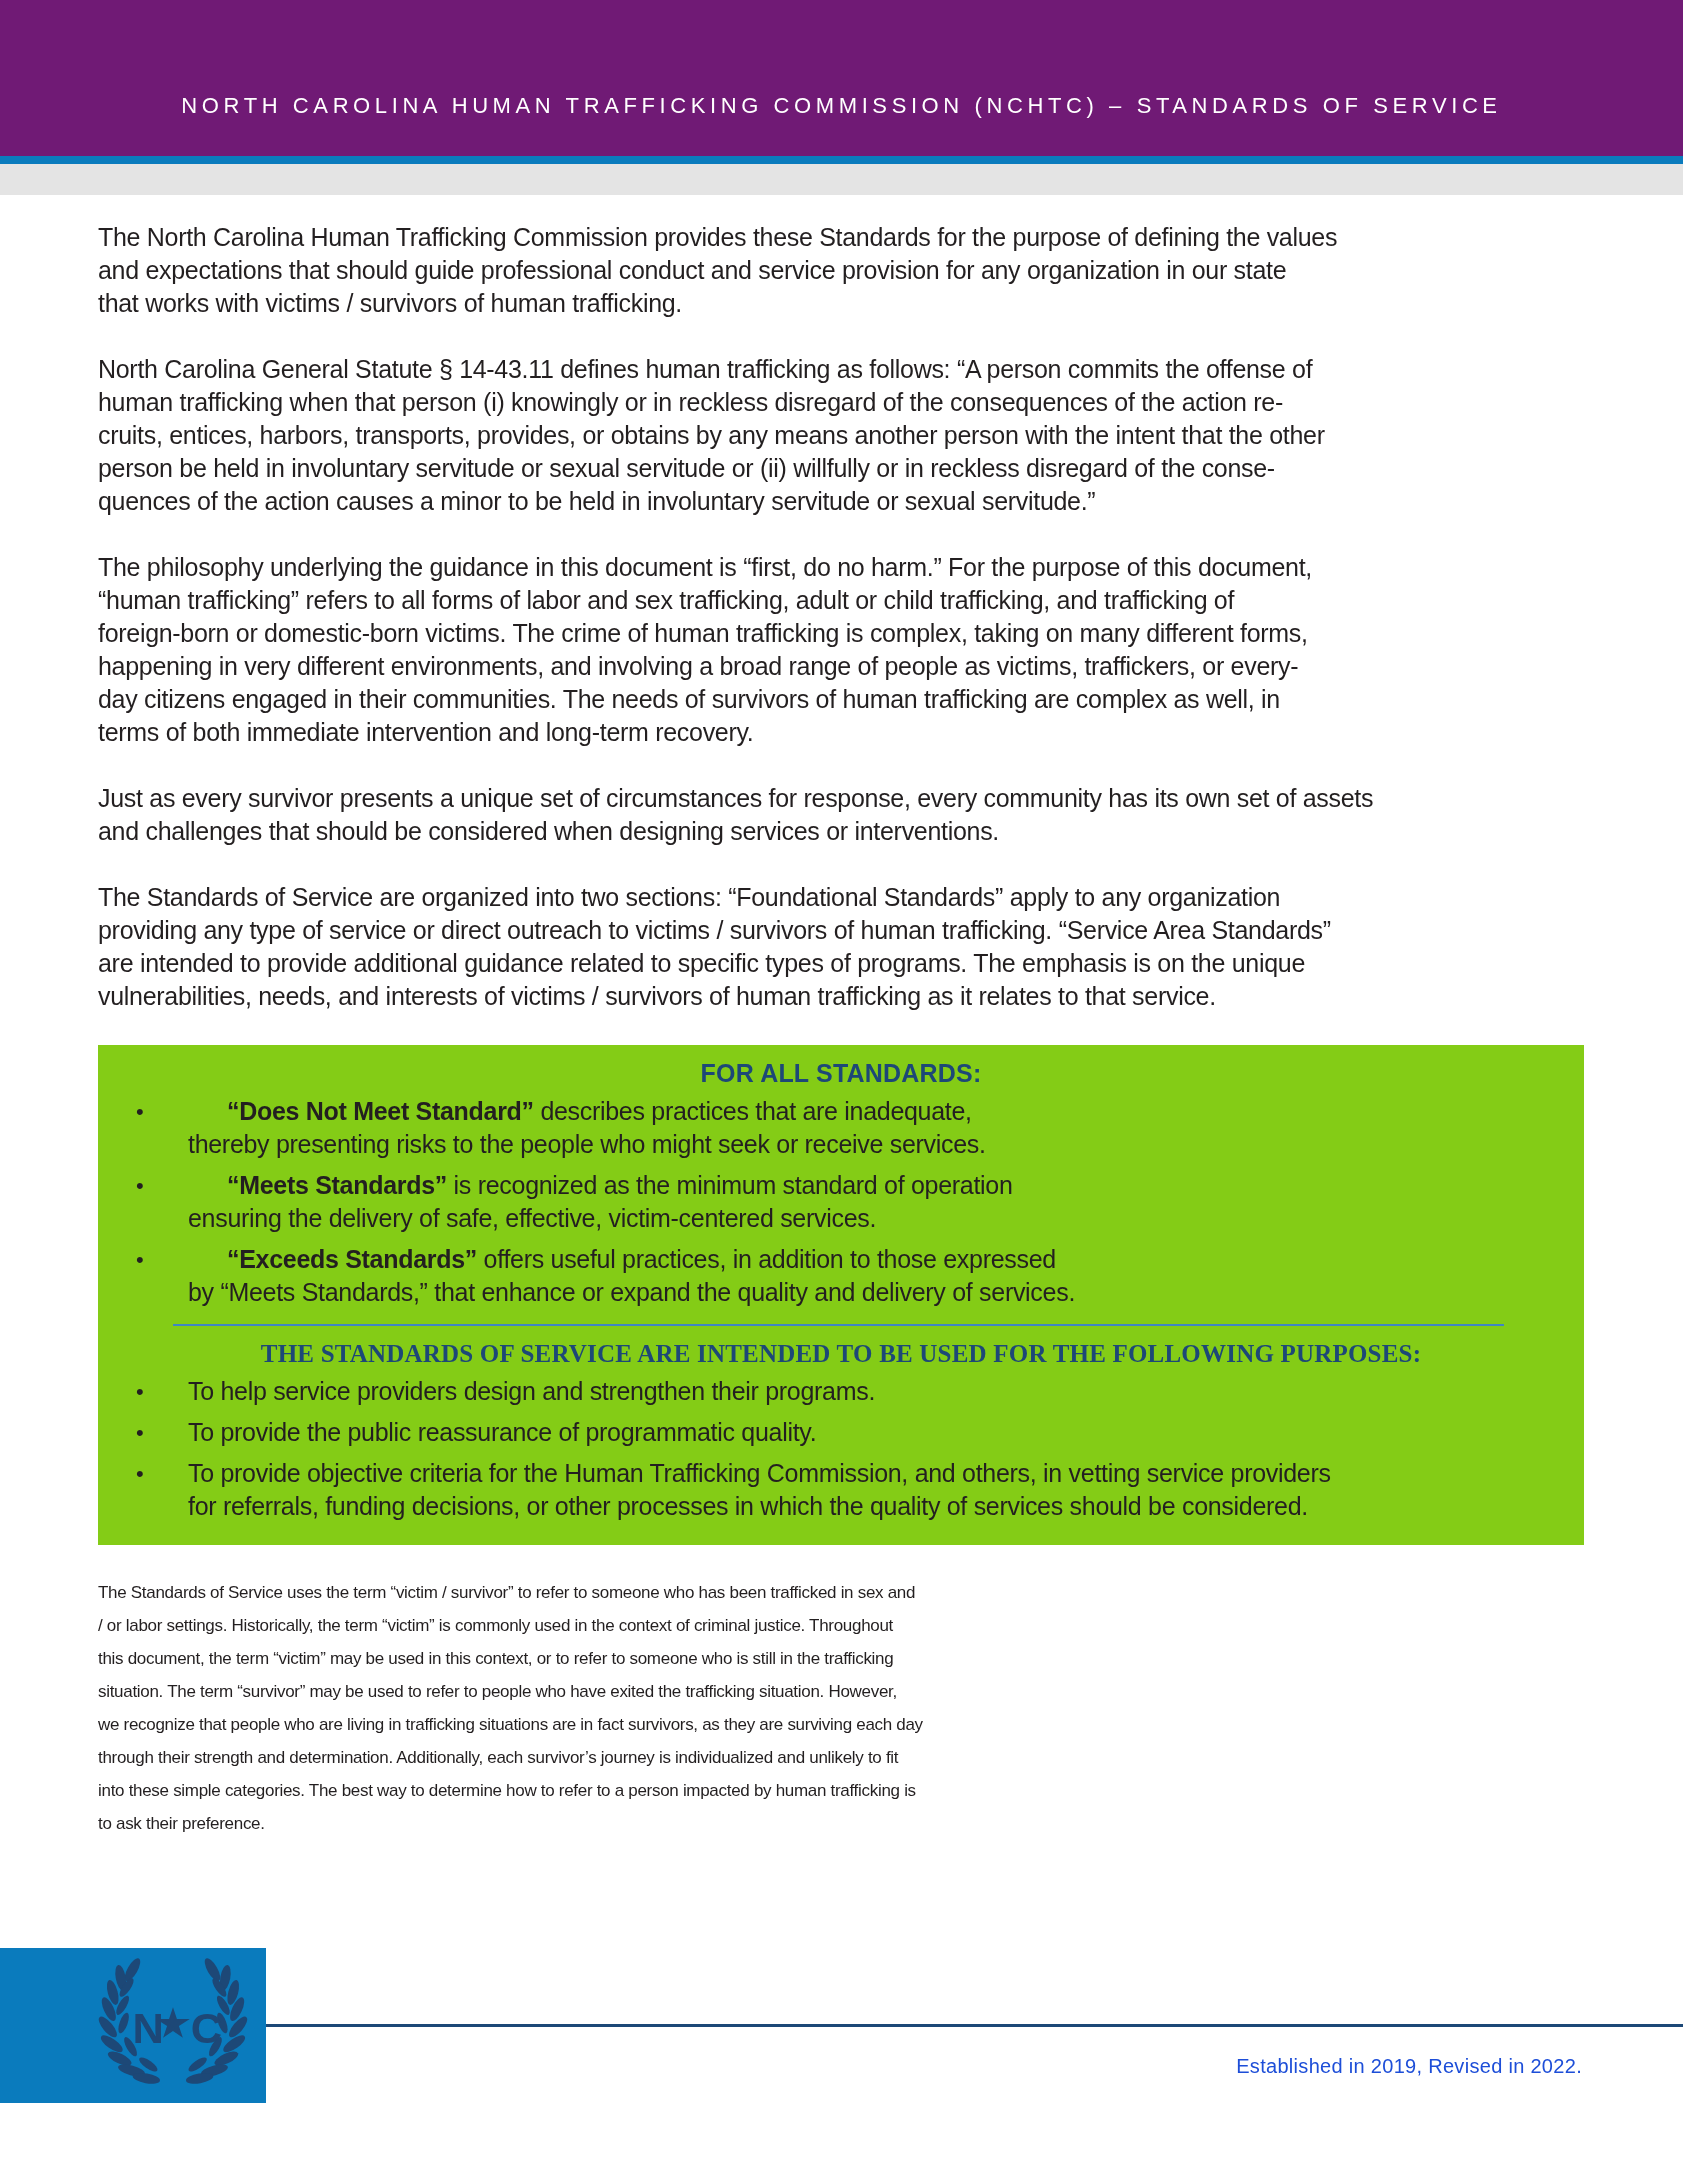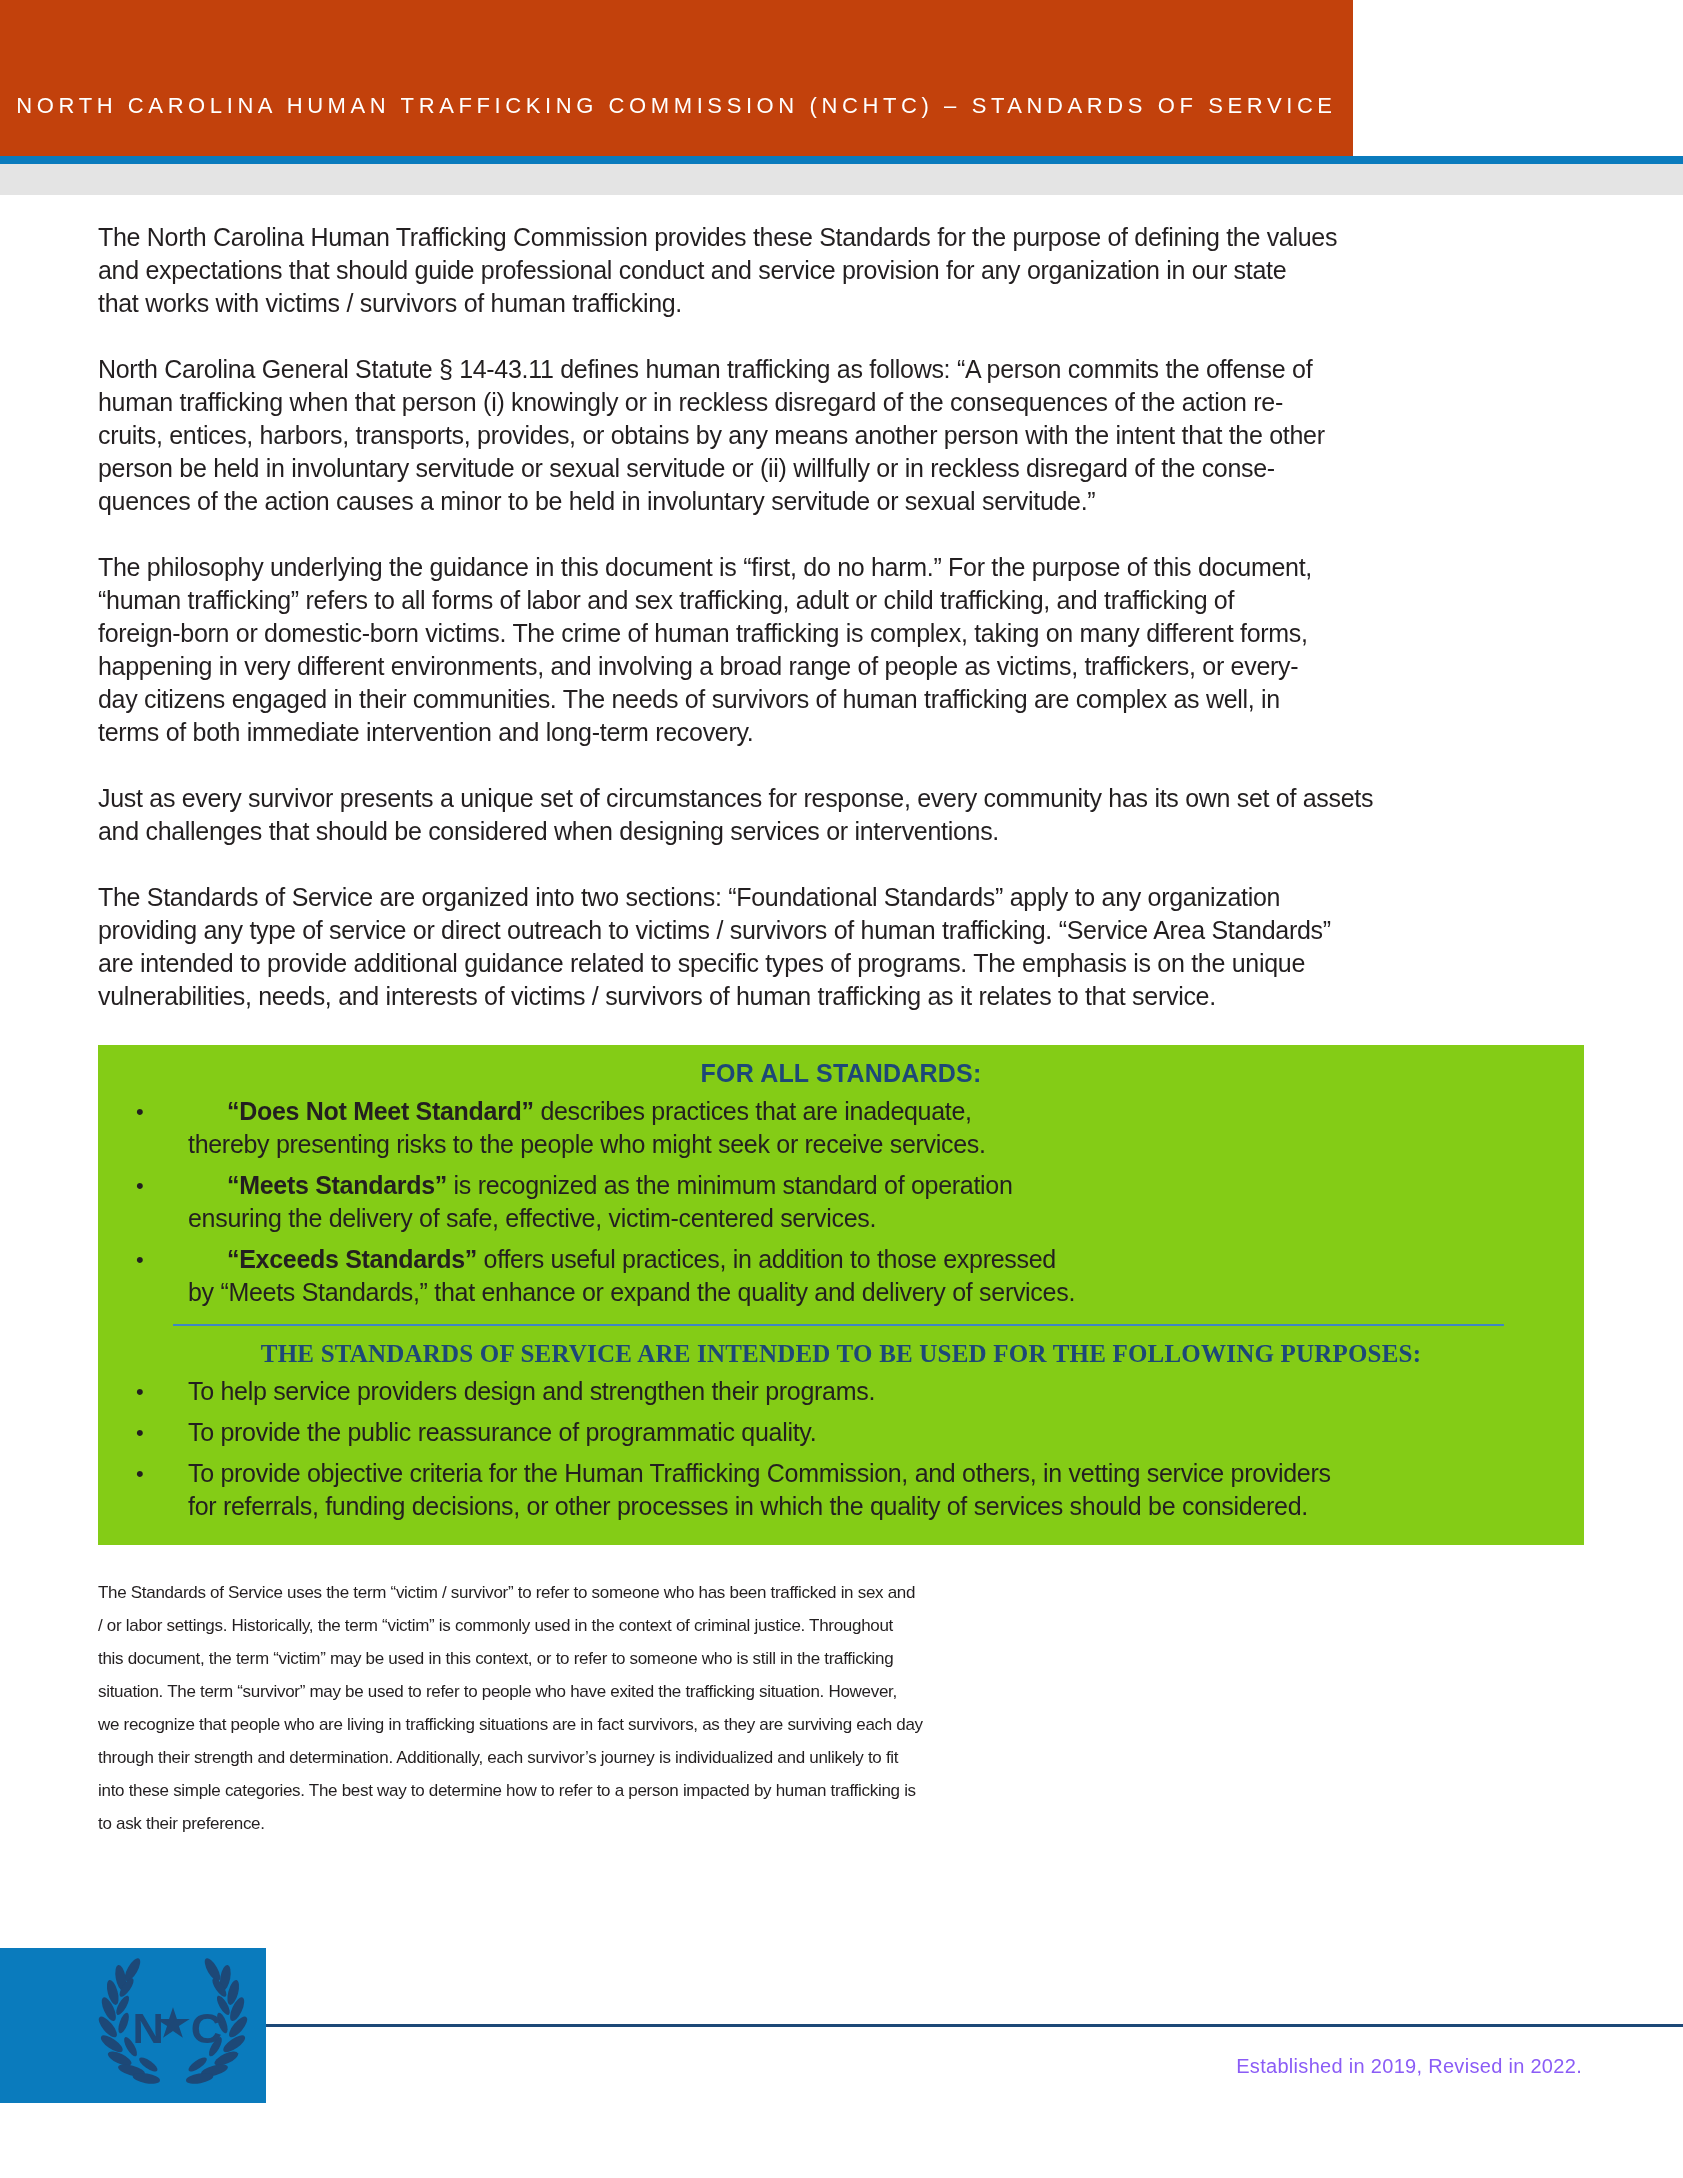--- a/index.html
+++ b/index.html
@@ -2,22 +2,22 @@
 <html><head>
 <meta charset="utf-8">
 <style>
   html, body { margin: 0; padding: 0; }
   body {
     width: 1683px; height: 2178px; position: relative; overflow: hidden;
     background: #ffffff; color: #231f20;
     font-family: "Liberation Sans", sans-serif;
   }
   .header {
-    position: absolute; left: 0; top: 0; width: 1353px; height: 156px;
-    background: #c2410c;
+    position: absolute; left: 0; top: 0; width: 1683px; height: 156px;
+    background: #701a75;
   }
   .header-title {
     position: absolute; left: 0; right: 0; top: 93px;
     text-align: center; color: #ffffff;
     font-size: 22px; letter-spacing: 4.6px; font-weight: normal;
     white-space: nowrap;
   }
   .stripe { position: absolute; left: 0; top: 156px; width: 1683px; height: 8px; background: #0a7bbd; }
   .band { position: absolute; left: 0; top: 164px; width: 1683px; height: 31px; background: #e4e4e4; }
 
@@ -51,21 +51,21 @@
   .blist li .ln { display: block; }
   .bullet { position: absolute; left: 38px; top: 0; font-size: 22px; }
   .term { font-weight: bold; margin-left: 39px; }
 
   .last-para { position: absolute; left: 98px; top: 1576px; font-size: 17px; line-height: 33px; letter-spacing: -0.3px; white-space: nowrap; }
   .last-para .ln { display: block; }
 
   .logo-box { position: absolute; left: 0; top: 1948px; width: 266px; height: 155px; background: #0a7bbd; }
   .footer-rule { position: absolute; left: 266px; top: 2024px; width: 1417px; height: 3px; background: #1d4877; }
   .footer-text {
-    position: absolute; right: 101px; top: 2055px; font-size: 20px; color: #8b5cf6; letter-spacing: 0.3px;
+    position: absolute; right: 101px; top: 2055px; font-size: 20px; color: #1d4ed8; letter-spacing: 0.3px;
   }
 </style>
 </head>
 <body>
 
 <div class="header">
   <div class="header-title">NORTH CAROLINA HUMAN TRAFFICKING COMMISSION (NCHTC) – STANDARDS OF SERVICE</div>
 </div>
 <div class="stripe"></div>
 <div class="band"></div>

